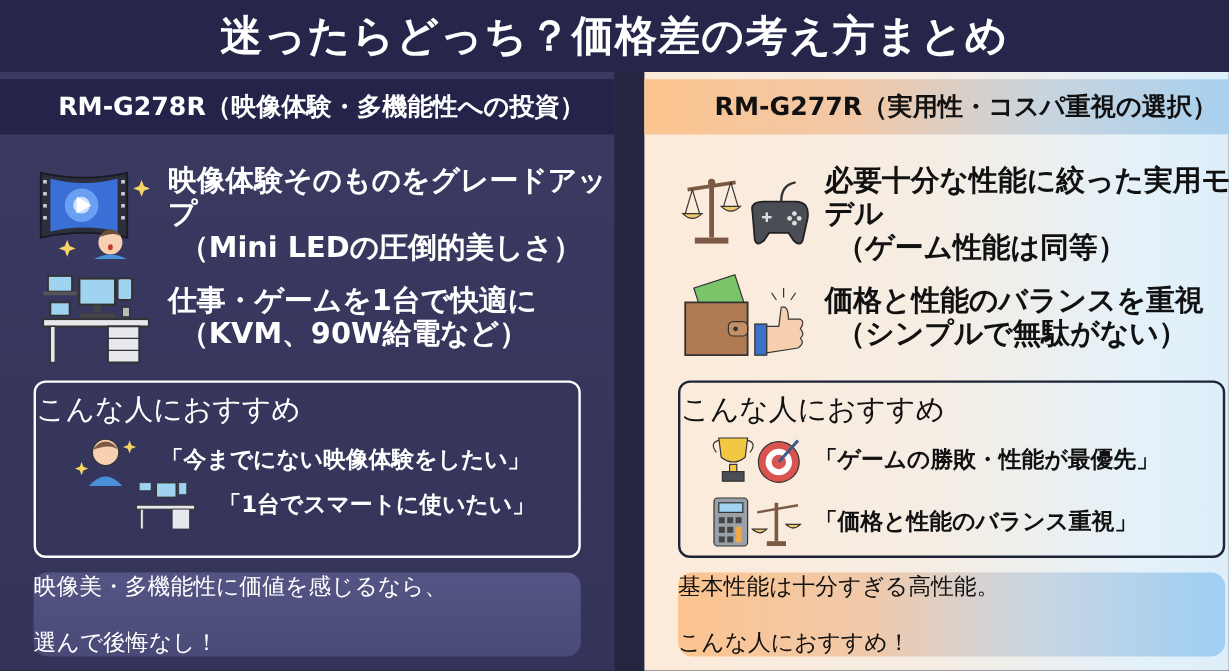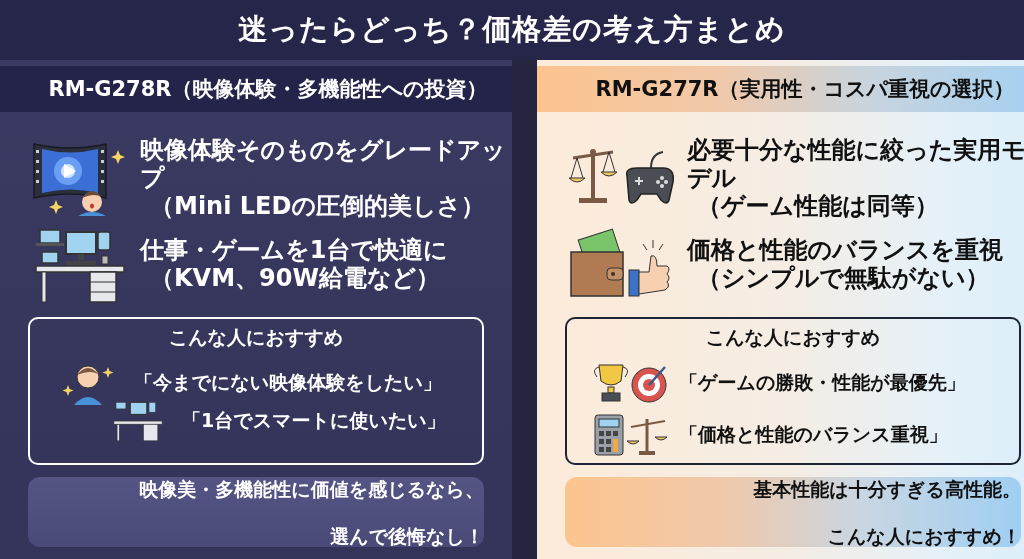--- a/index.html
+++ b/index.html
@@ -8,21 +8,21 @@
     font-family: "DejaVu Sans", "Liberation Sans", sans-serif;
     background: #25253f;
     position: relative;
   }
   .title-bar {
     position: absolute; left: 0; top: 0; width: 1024px; height: 60px;
     background: #26264a;
     display: flex; align-items: center; justify-content: center;
   }
   .title-bar h1 {
-    color: #ffffff; font-size: 29px; font-weight: bold; letter-spacing: 1px;
+    color: #ffffff; font-size: 35px; font-weight: bold; letter-spacing: 1px;
   }
   .panel {
     position: absolute; top: 60px; height: 499px;
   }
   .panel-left {
     left: 0; width: 512px;
     background: linear-gradient(180deg, #3a3a62 0%, #34345a 100%);
   }
   .panel-right {
     left: 537px; width: 550px;
@@ -47,33 +47,33 @@
   .panel-left .feature .text { color: #ffffff; }
   .panel-right .feature .text { color: #111111; }
   .feature .text .sub { display: block; padding-left: 0px; margin-left: 10px; }
 
   .rec-box {
     position: absolute; top: 257px; height: 148px; border-radius: 10px;
   }
   .panel-left .rec-box { left: 28px; width: 456px; border: 2px solid #ffffff; }
   .panel-right .rec-box { left: 28px; width: 456px; border: 2px solid #1d2436; }
   .rec-title {
-    position: absolute; top: 6px; left: 0; width: 100%; text-align: center;
-    font-size: 19px; font-weight: bold;
+    position: absolute; top: 6px; left: 0; width: 100%; 
+    font-size: 24px; font-weight: normal;
   }
   .panel-left .rec-title, .panel-left .rec-item .quote { color: #ffffff; }
   .panel-right .rec-title, .panel-right .rec-item .quote { color: #111111; }
   .rec-item { position: absolute; left: 0; width: 100%; height: 44px; display: flex; align-items: center; }
   .rec-item .quote { font-size: 19px; font-weight: bold; }
   .rec-item .ic { flex: none; position: relative; }
 
   .bottom-box {
     position: absolute; top: 417px; height: 70px; left: 28px; width: 456px; border-radius: 12px;
-    display: flex; flex-direction: column; align-items: flex-end; justify-content: center;
-    font-size: 19px; font-weight: bold; line-height: 28px; text-align: center; gap: 19px;
+    display: flex; flex-direction: column; align-items: flex-start; justify-content: center;
+    font-size: 19px; font-weight: normal; line-height: 28px; text-align: center; gap: 19px;
   }
   .panel-left .bottom-box { background: linear-gradient(180deg, #555585 0%, #4a4a78 100%); color: #ffffff; }
   .panel-right .bottom-box {
     background: linear-gradient(90deg, #fcc48f 0%, #f0c9aa 35%, #c9d6e2 65%, #9fcff3 100%);
     color: #111111;
   }
   .sparkle-deco {
     position: absolute; right: 8px; top: 440px; width: 34px; height: 34px;
   }
 </style>

